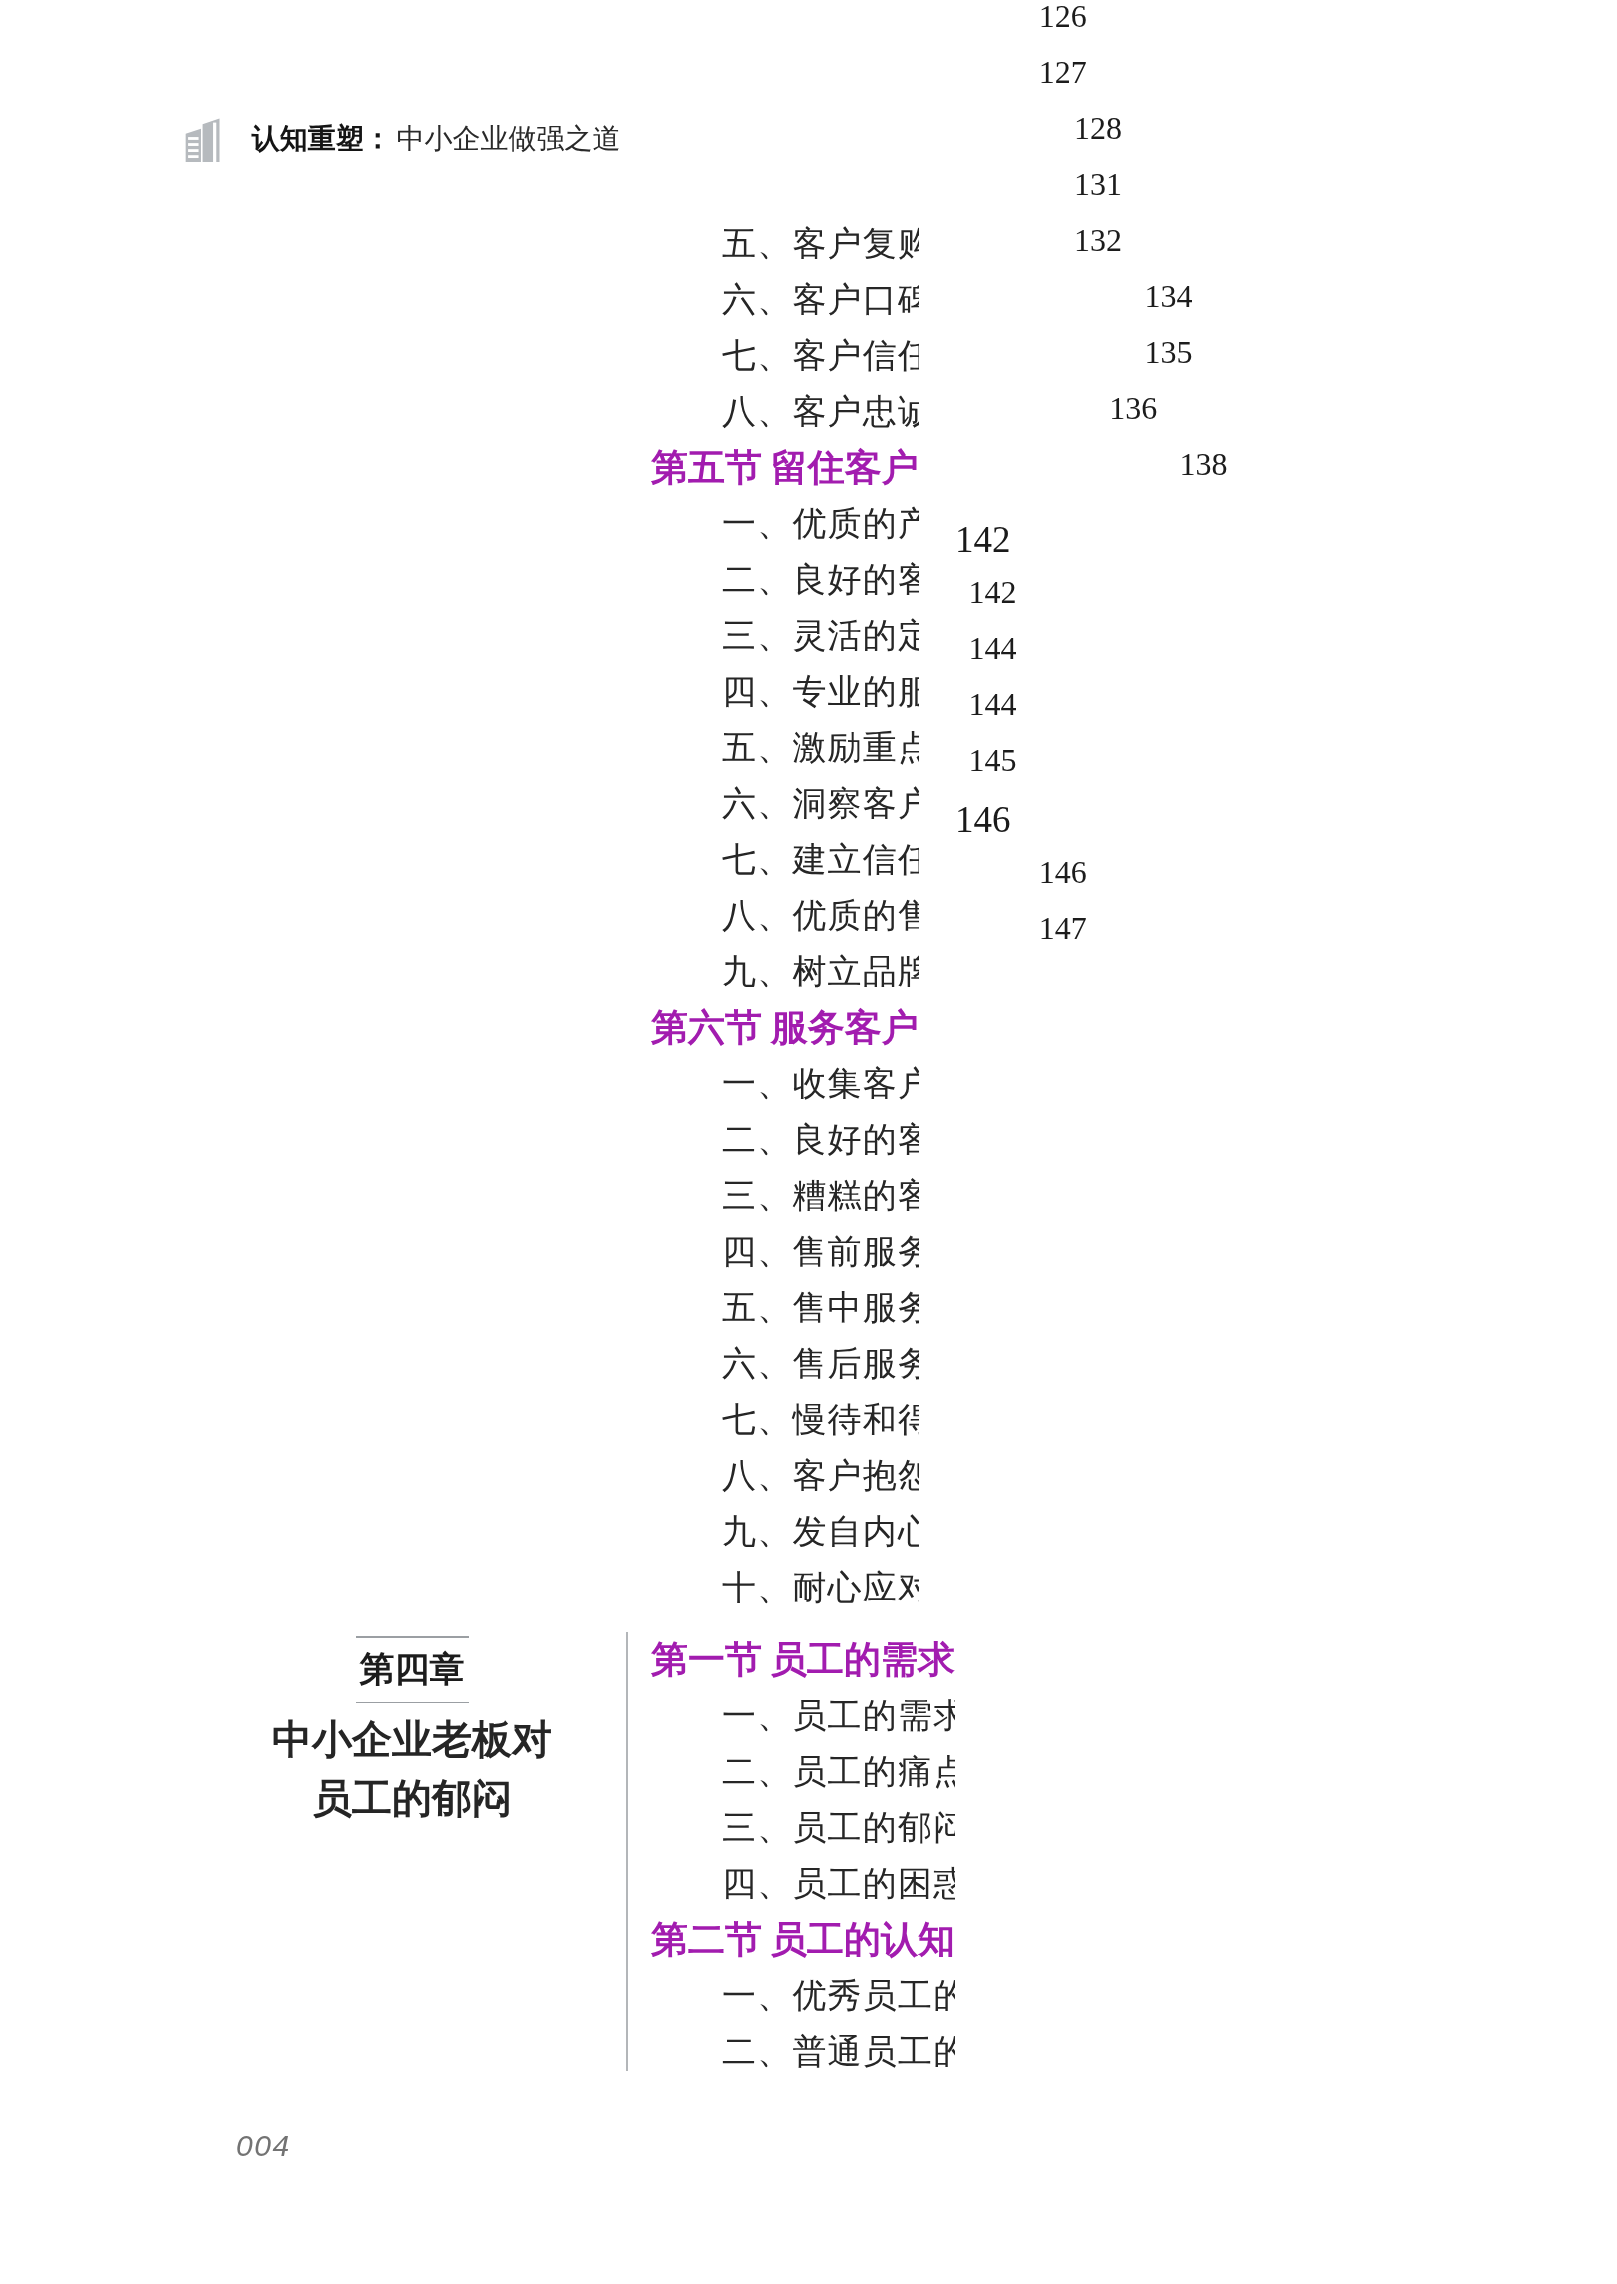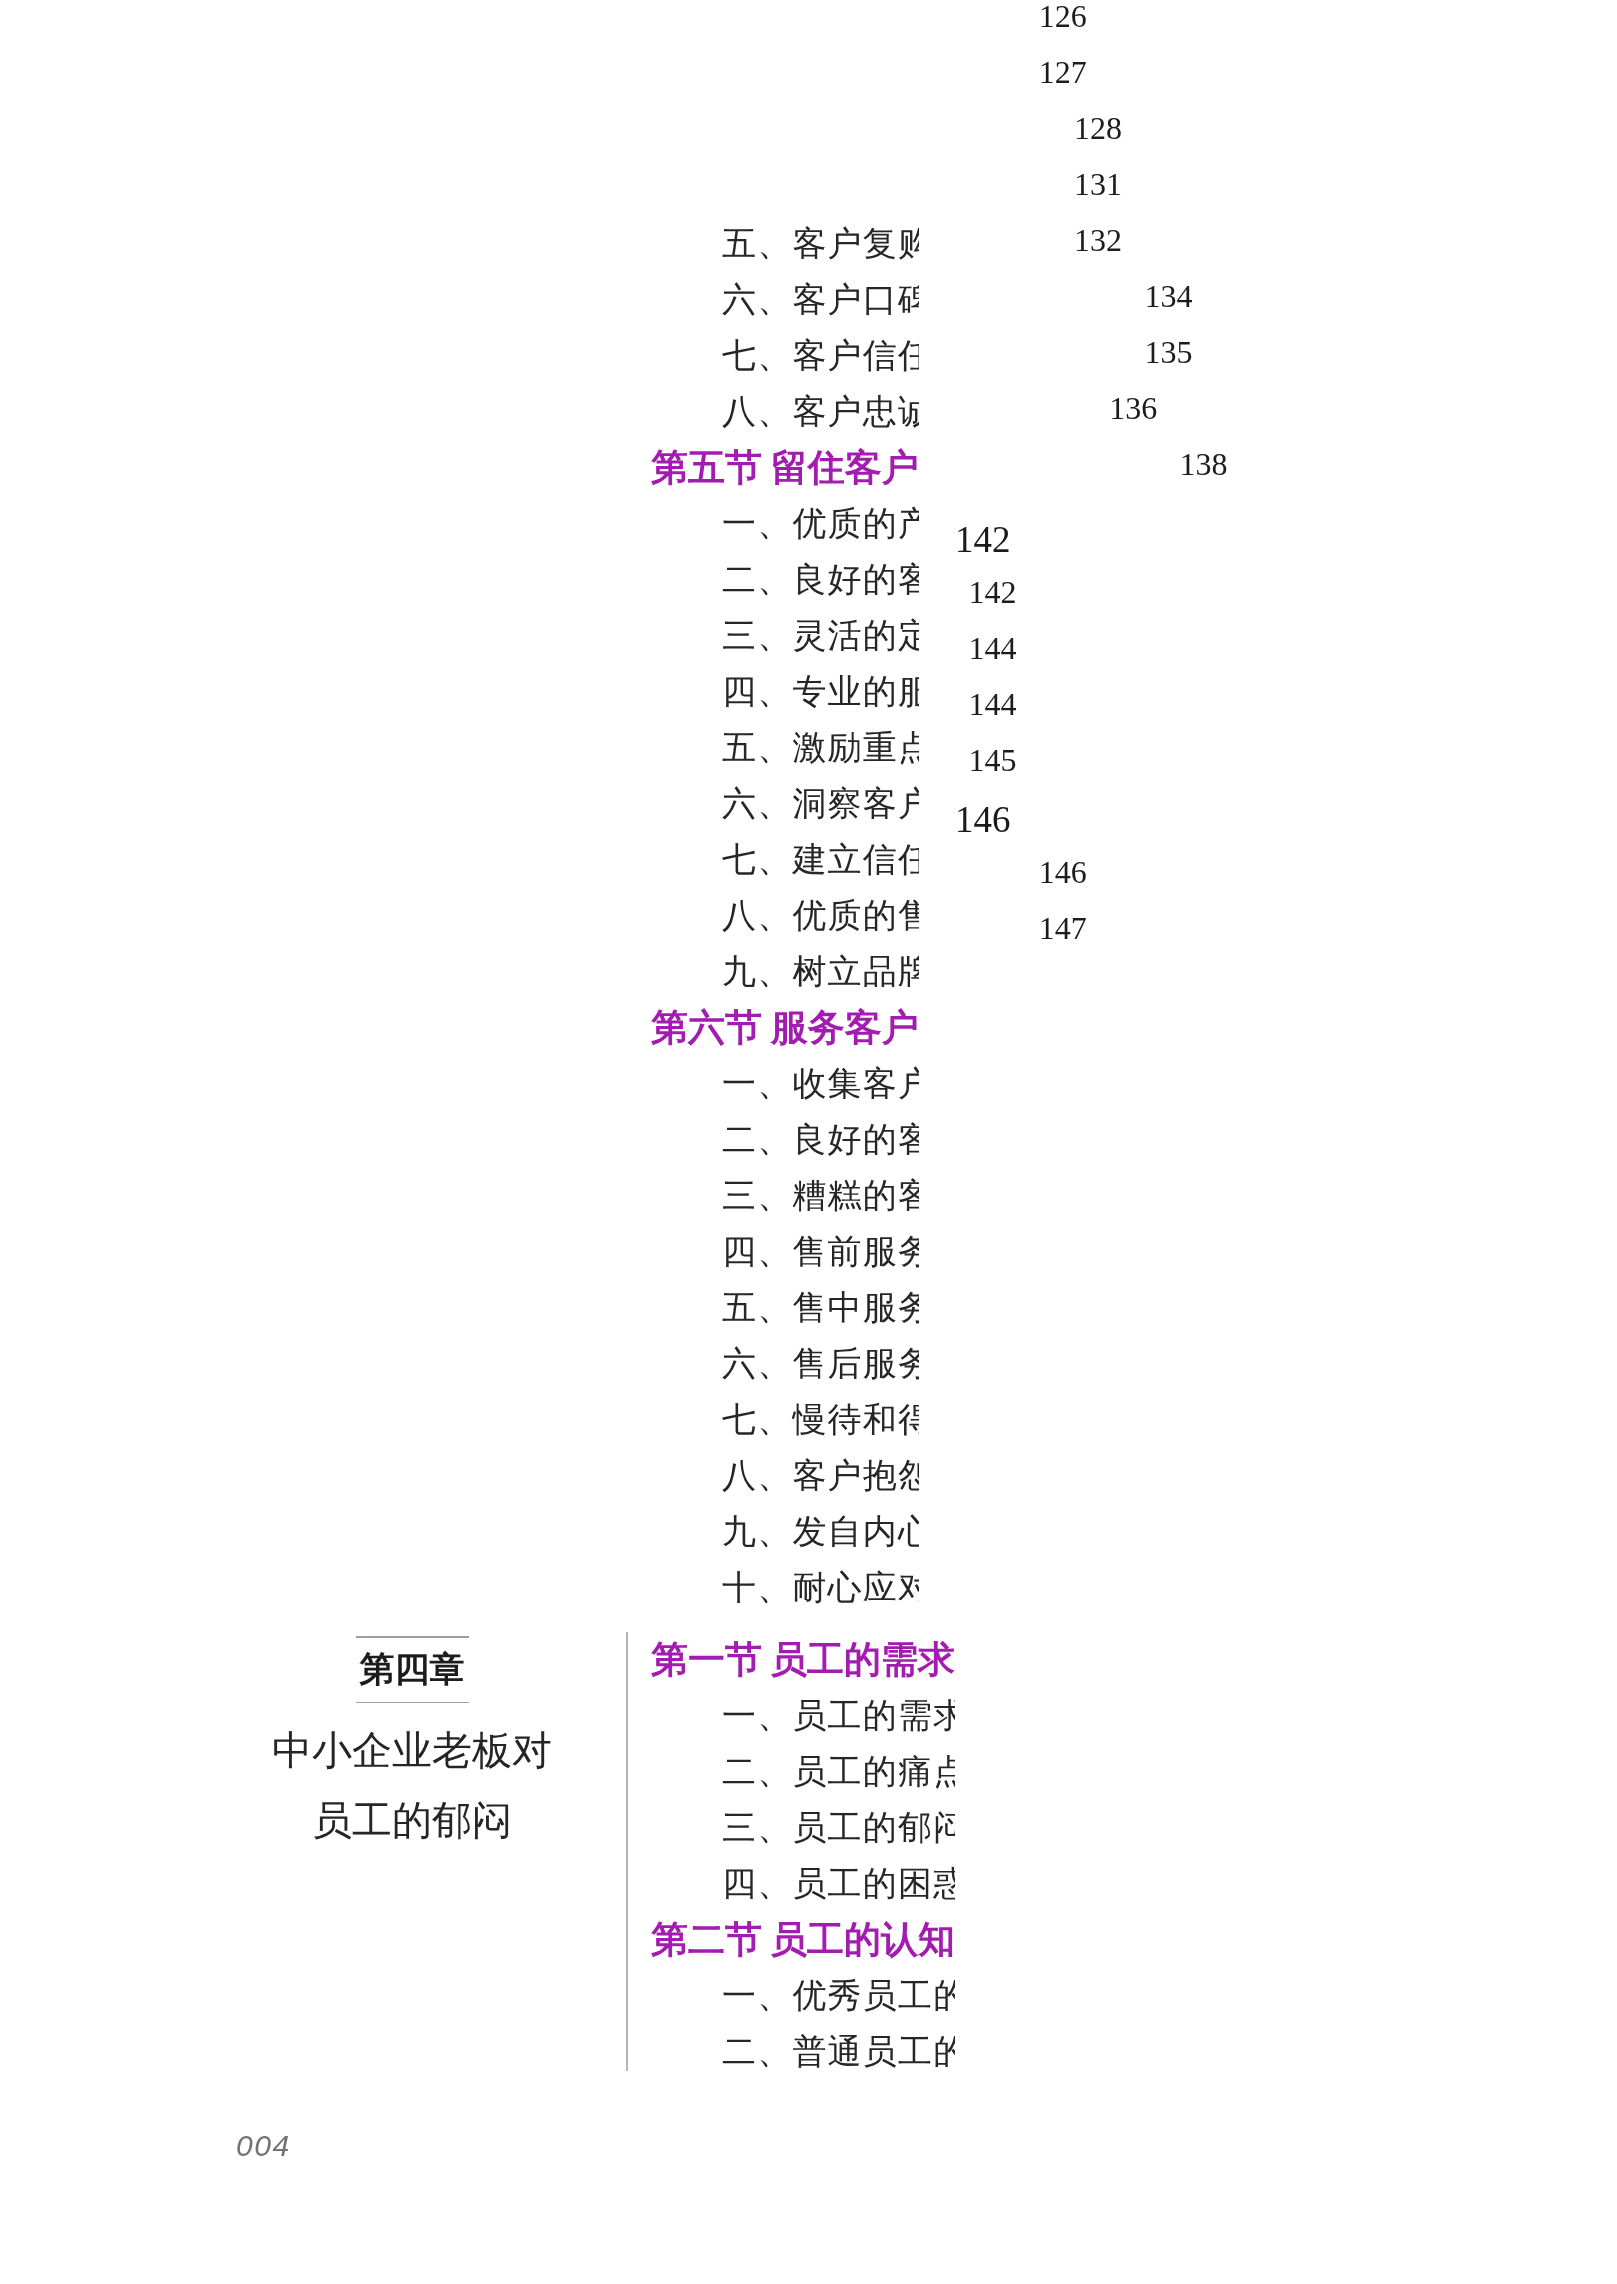--- a/index.html
+++ b/index.html
@@ -45,41 +45,57 @@
     position:absolute; left:249px; top:1636px; width:326px;
     text-align:center;
   }
   .chapter-rule { width:113px; height:1.6px; background:#9b9fa3; margin:0 auto; }
   .chapter-label {
     font-size:35px; font-weight:700; color:#1c1c1c;
     line-height:48px; height:48px; margin:8px auto;
   }
   .chapter-line {
     font-family:"Liberation Sans", sans-serif;
-    font-size:40px; font-weight:400; color:#252525;
-    line-height:45px; margin-top:25px; white-space:nowrap;
+    font-size:40px; font-weight:700; color:#252525;
+    line-height:45px; margin-top:14px; white-space:nowrap;
   }
   .v-divider {
     position:absolute; left:626px; top:1632px;
     width:1.6px; height:439px; background:#b3b6b9;
   }
 
   
   .footer {
     position:absolute; left:236px; top:2129px;
     font-family:"Liberation Sans", sans-serif;
     font-style:italic; font-size:30px; letter-spacing:1.6px;
     color:#737373;
   }
 </style>
 </head>
 <body>
 
 <div class="page">
 
+  <div class="header">
+    <span>
+      <svg width="58" height="47" viewBox="0 0 72 58" aria-hidden="true">
+        <path d="M33 57 V10 L54 3 V57 Z" fill="#b6babe"></path>
+        <rect x="46" y="8" width="4" height="49" fill="#ffffff"></rect>
+        <path d="M12 57 V22 L31 15.5 V57 Z" fill="#b6babe"></path>
+        <rect x="15" y="26" width="13" height="3.5" fill="#ffffff"></rect>
+        <rect x="15" y="33.5" width="13" height="3.5" fill="#ffffff"></rect>
+        <rect x="15" y="41" width="13" height="3.5" fill="#ffffff"></rect>
+        <rect x="15" y="48.5" width="13" height="3.5" fill="#ffffff"></rect>
+      </svg>
+    </span>
+    <span class="header-title">
+      <span class="bold">认知重塑：</span><span class="rest">中小企业做强之道</span>
+    </span>
+  </div>
 
   <div class="toc toc-main">
       <div class="row item">
         <span class="ilabel">五、客户复购产品和服务的原因</span>
         <span class="fill"></span>
         <span class="page">109</span>
       </div>
       <div class="row item">
         <span class="ilabel">六、客户口碑传播的原因</span>
         <span class="fill"></span>

